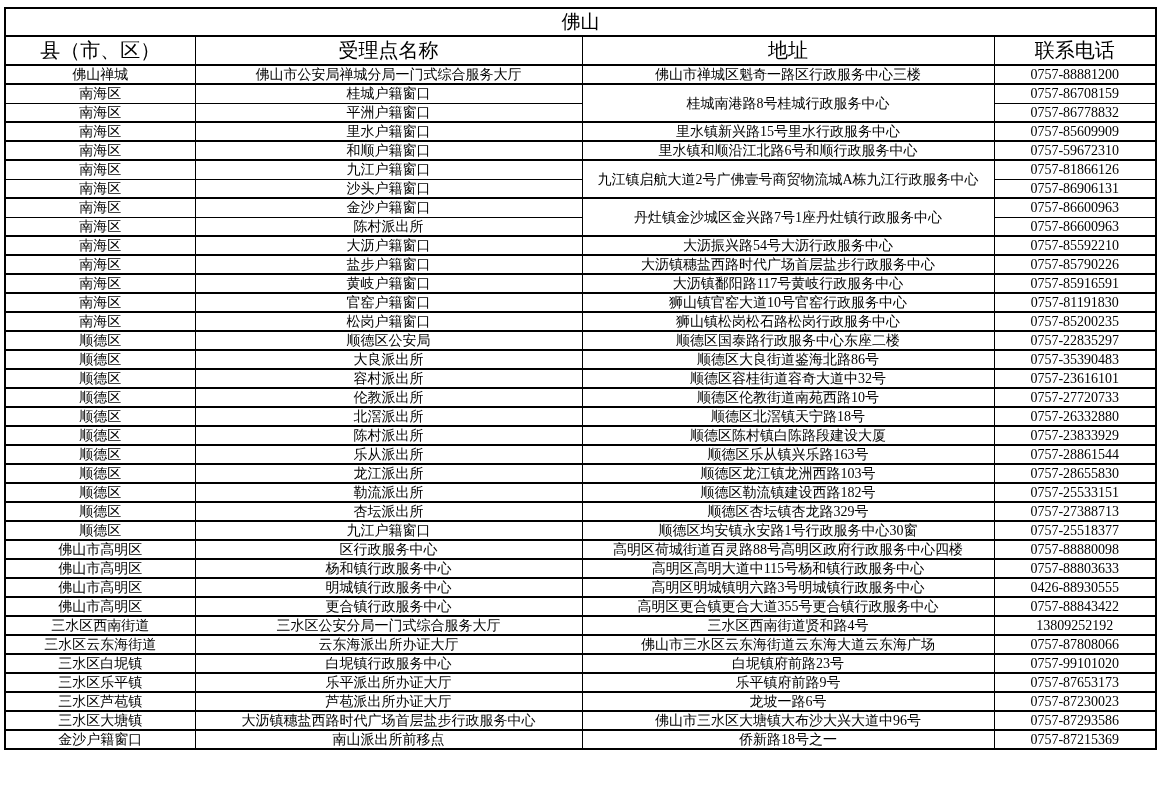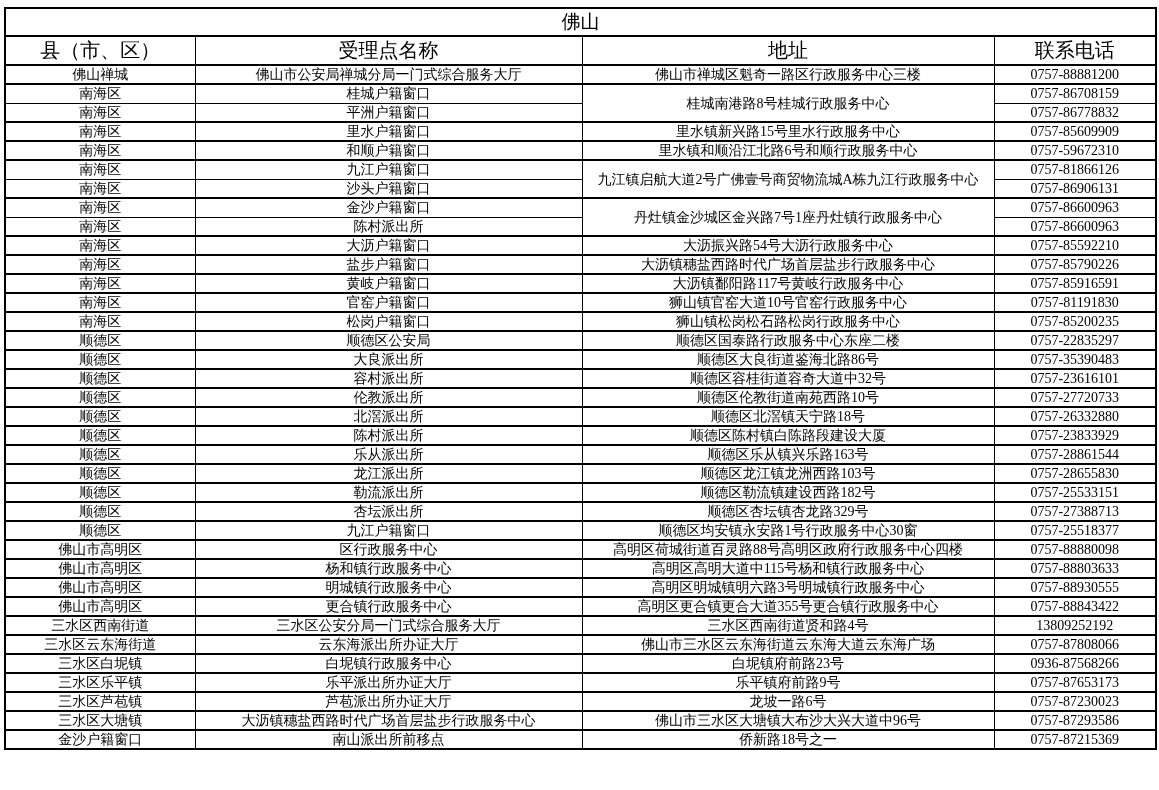--- a/index.html
+++ b/index.html
@@ -230,21 +230,21 @@
         <tr class="gs">
           <td>佛山市高明区</td>
           <td>杨和镇行政服务中心</td>
           <td>高明区高明大道中115号杨和镇行政服务中心</td>
           <td>0757-88803633</td>
         </tr>
         <tr class="gs">
           <td>佛山市高明区</td>
           <td>明城镇行政服务中心</td>
           <td>高明区明城镇明六路3号明城镇行政服务中心</td>
-          <td>0757-88930555</td>
+          <td>0426-88930555</td>
         </tr>
         <tr class="gs">
           <td>佛山市高明区</td>
           <td>更合镇行政服务中心</td>
           <td>高明区更合镇更合大道355号更合镇行政服务中心</td>
           <td>0757-88843422</td>
         </tr>
         <tr class="gs">
           <td>三水区西南街道</td>
           <td>三水区公安分局一门式综合服务大厅</td>
@@ -254,21 +254,21 @@
         <tr class="gs">
           <td>三水区云东海街道</td>
           <td>云东海派出所办证大厅</td>
           <td>佛山市三水区云东海街道云东海大道云东海广场</td>
           <td>0757-87808066</td>
         </tr>
         <tr class="gs">
           <td>三水区白坭镇</td>
           <td>白坭镇行政服务中心</td>
           <td>白坭镇府前路23号</td>
-          <td>0936-87568266</td>
+          <td>0757-99101020</td>
         </tr>
         <tr class="gs">
           <td>三水区乐平镇</td>
           <td>乐平派出所办证大厅</td>
           <td>乐平镇府前路9号</td>
           <td>0757-87653173</td>
         </tr>
         <tr class="gs">
           <td>三水区芦苞镇</td>
           <td>芦苞派出所办证大厅</td>

